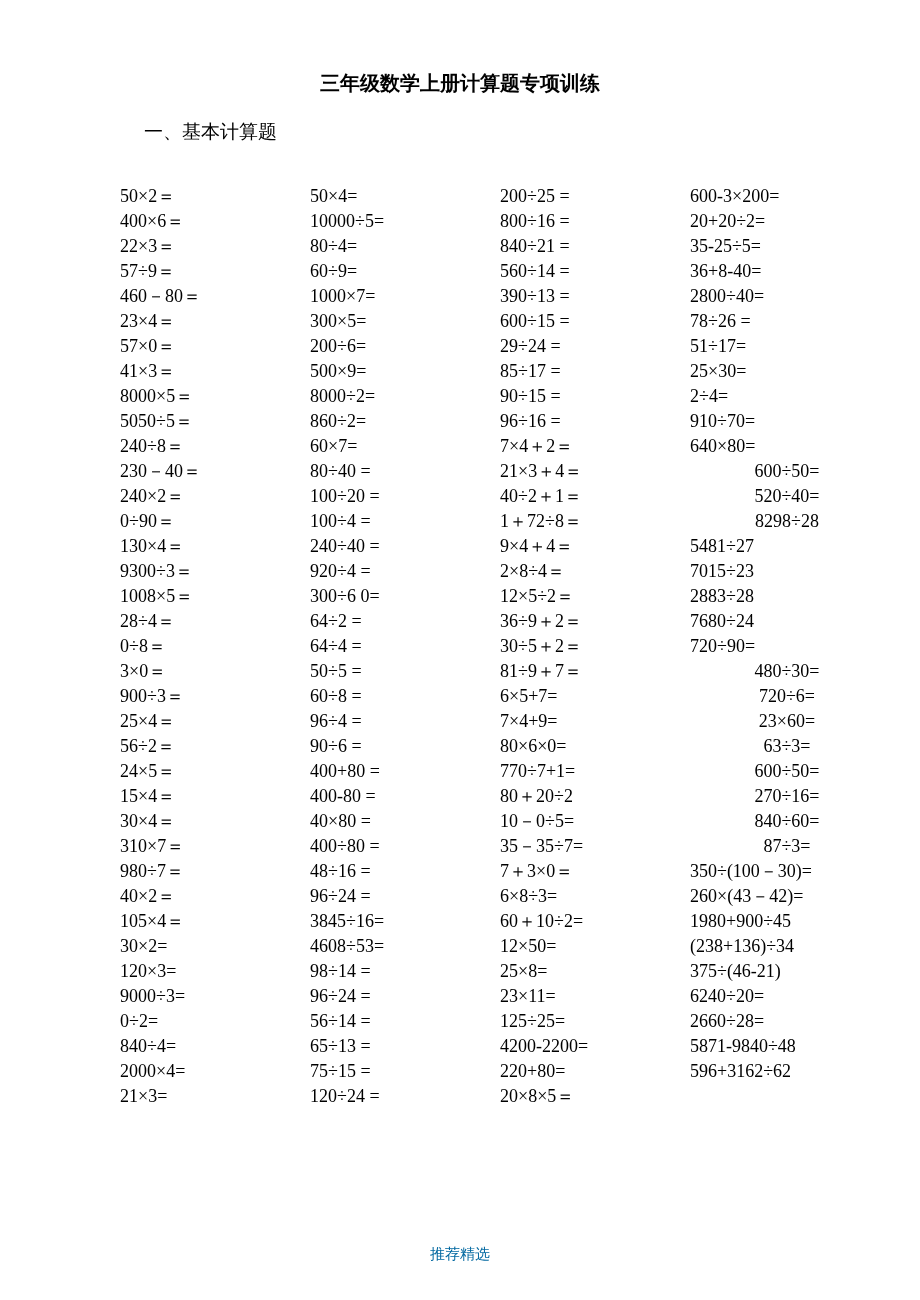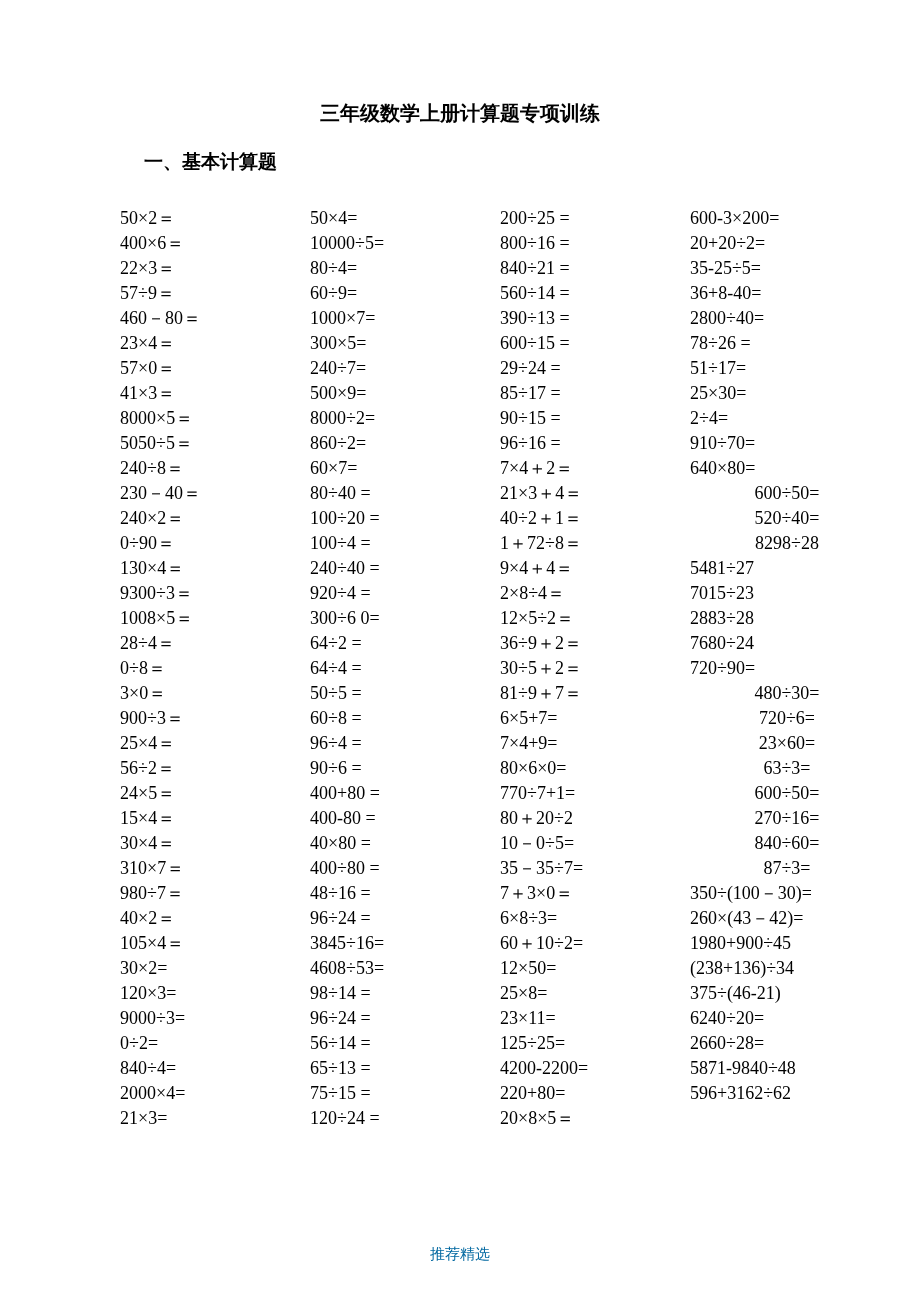--- a/index.html
+++ b/index.html
@@ -5,38 +5,38 @@
   html, body {
     margin: 0;
     padding: 0;
     background: #ffffff;
     width: 920px;
   }
   .page {
     width: 920px;
     min-height: 1300px;
     box-sizing: border-box;
-    padding: 100px 120px 40px 120px;
+    padding: 70px 120px 40px 120px;
     font-family: "SimSun", "宋体", serif;
     color: #000;
     position: relative;
   }
   .title {
     text-align: center;
     font-weight: bold;
     font-size: 20px;
     font-family: "SimHei", "黑体", sans-serif;
     margin-bottom: 22px;
   }
   .section-header {
-    font-weight: bold;
+    font-weight: normal;
     font-size: 19px;
     font-family: "SimHei", "黑体", sans-serif;
     margin-left: 24px;
-    margin-bottom: 14px;
+    margin-bottom: 22px;
   }
   .columns {
     display: grid;
     grid-template-columns: 180px 180px 180px 180px;
     column-gap: 10px;
   }
   .col {
     display: flex;
     flex-direction: column;
     margin-top: 17px;
@@ -111,21 +111,21 @@
         <div class="item">2000×4=</div>
         <div class="item">21×3=</div>
       </div>
     <div class="col" id="col2">
         <div class="item">50×4=</div>
         <div class="item">10000÷5=</div>
         <div class="item">80÷4=</div>
         <div class="item">60÷9=</div>
         <div class="item">1000×7=</div>
         <div class="item">300×5=</div>
-        <div class="item">240÷7=</div>
+        <div class="item">200÷6=</div>
         <div class="item">500×9=</div>
         <div class="item">8000÷2=</div>
         <div class="item">860÷2=</div>
         <div class="item">60×7=</div>
         <div class="item">80÷40 =</div>
         <div class="item">100÷20 =</div>
         <div class="item">100÷4 =</div>
         <div class="item">240÷40 =</div>
         <div class="item">920÷4 =</div>
         <div class="item">300÷6 0=</div>

